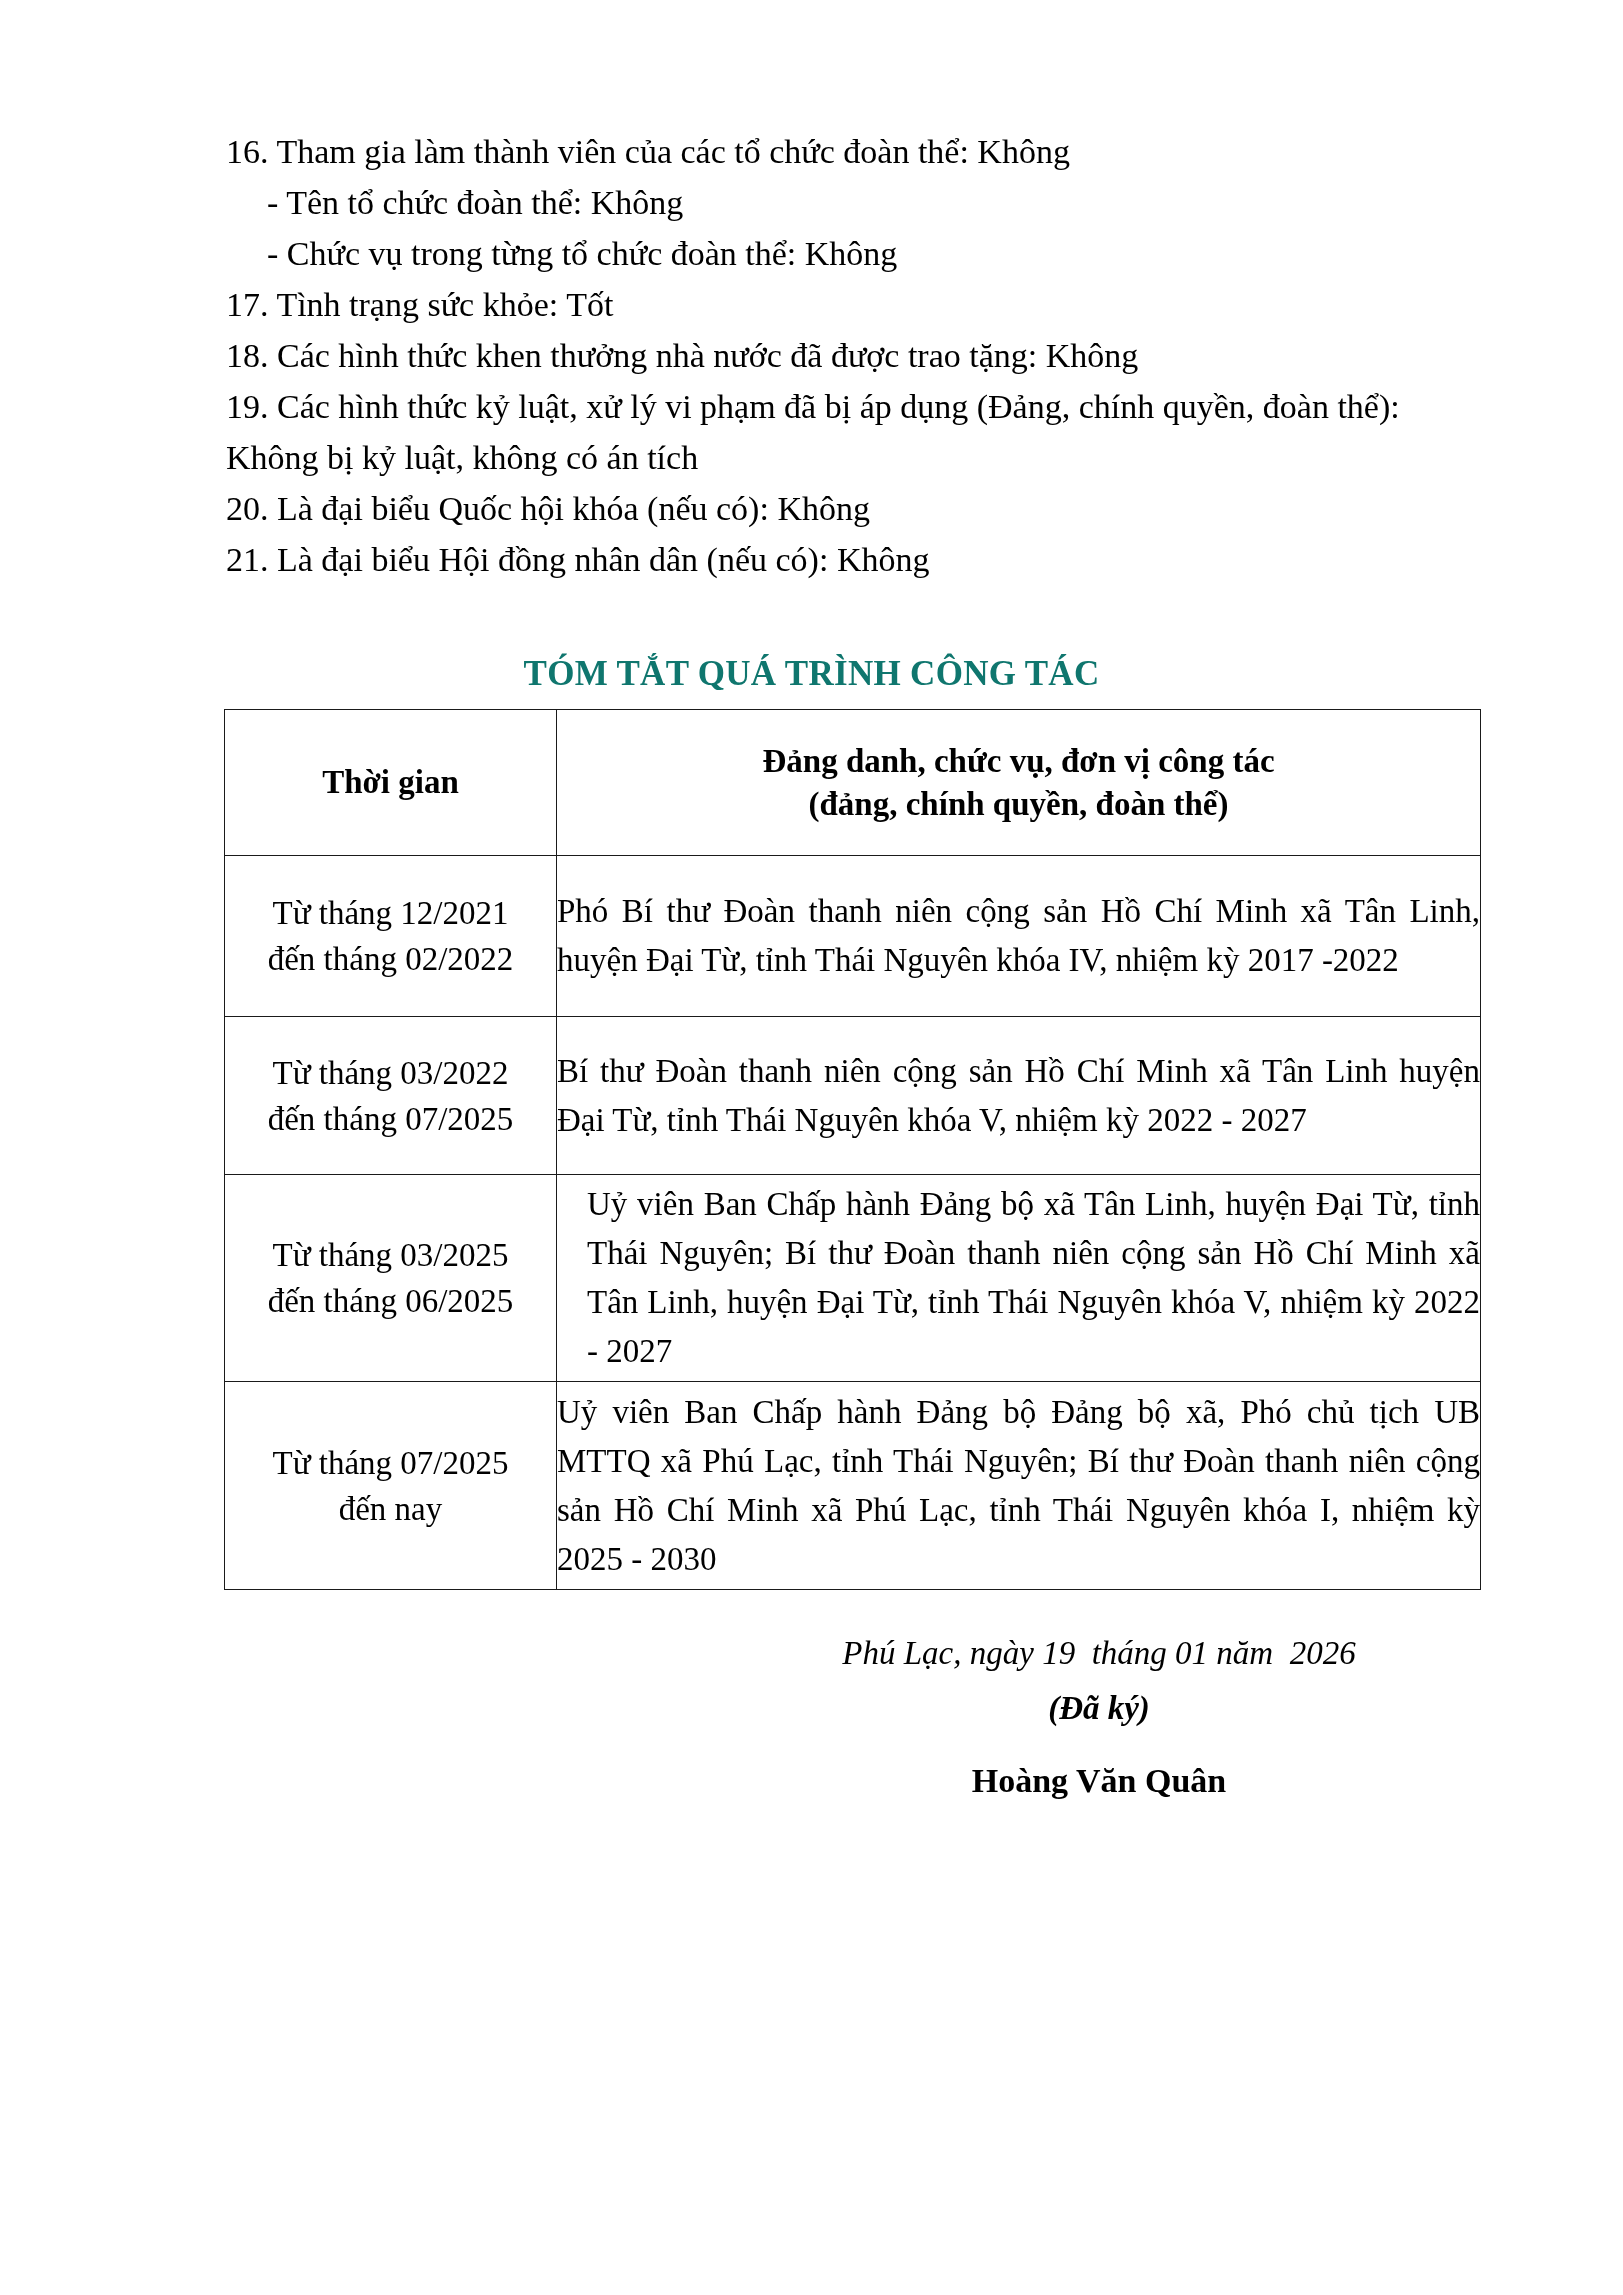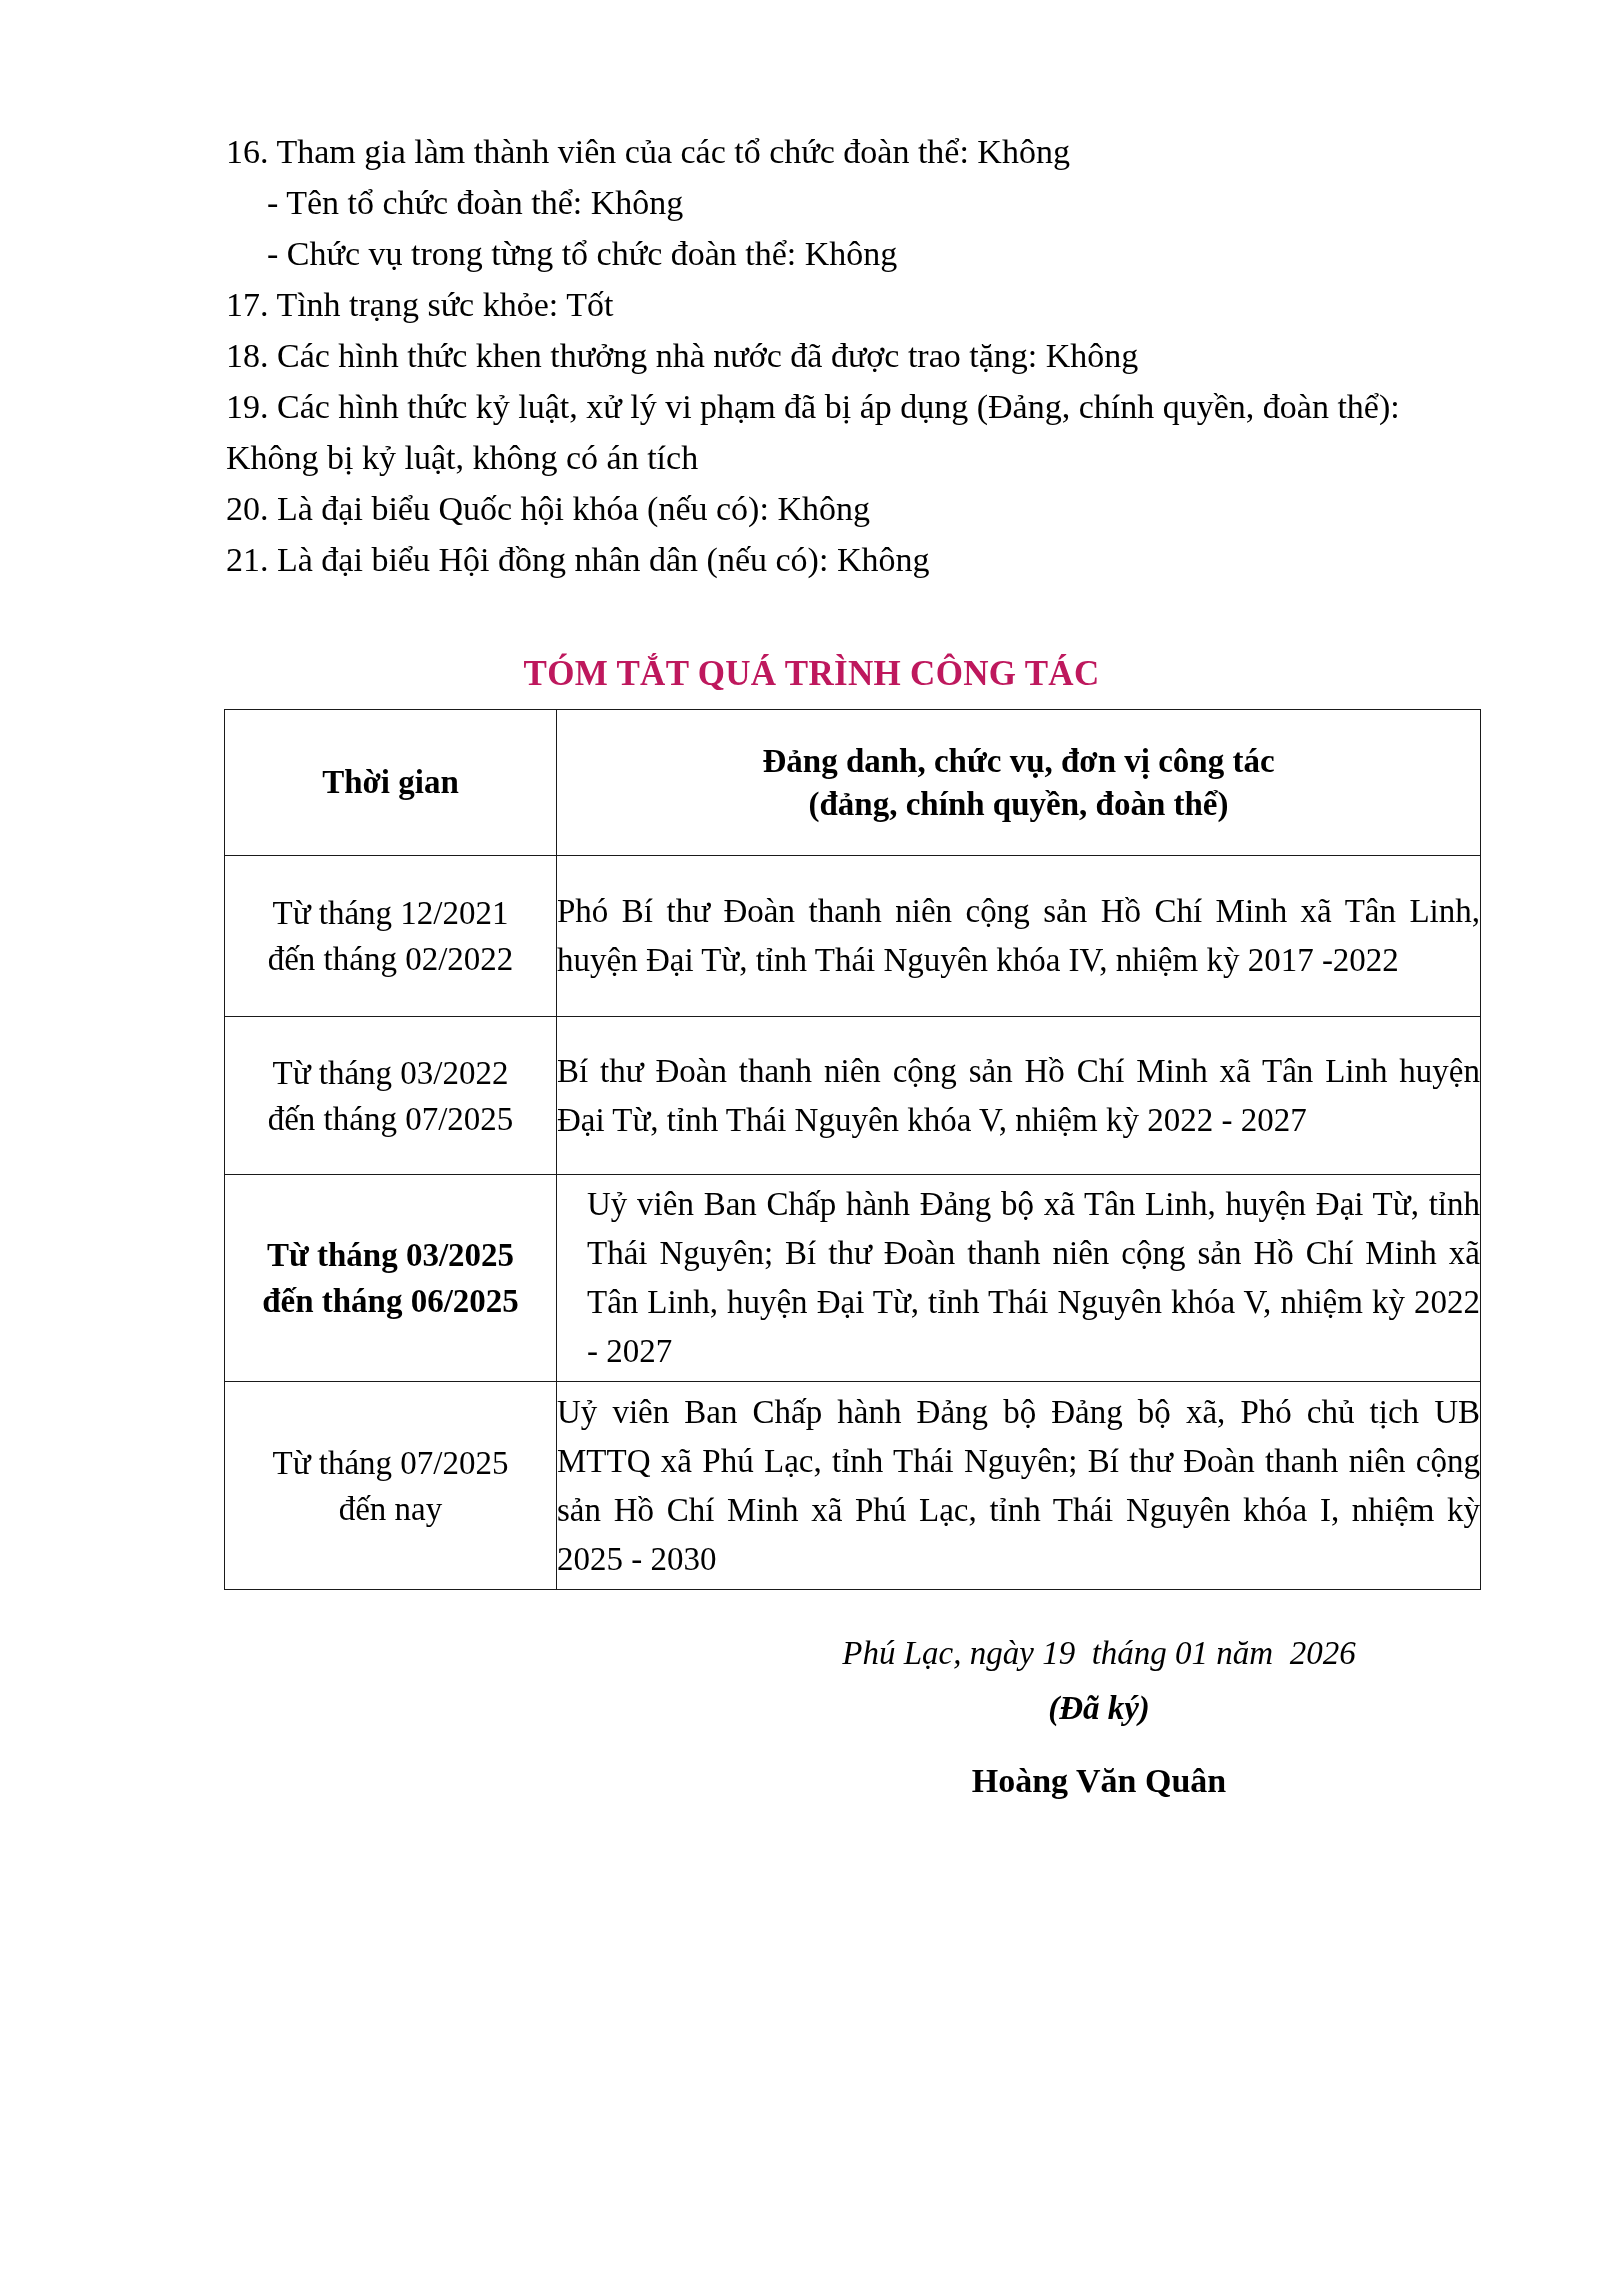--- a/index.html
+++ b/index.html
@@ -135,21 +135,21 @@
     <div class="line">16. Tham gia làm thành viên của các tổ chức đoàn thể: Không</div>
     <div class="line sub">- Tên tổ chức đoàn thể: Không</div>
     <div class="line sub">- Chức vụ trong từng tổ chức đoàn thể: Không</div>
     <div class="line">17. Tình trạng sức khỏe: Tốt</div>
     <div class="line">18. Các hình thức khen thưởng nhà nước đã được trao tặng: Không</div>
     <div class="line wrap">19. Các hình thức kỷ luật, xử lý vi phạm đã bị áp dụng (Đảng, chính quyền, đoàn thể): Không bị kỷ luật, không có án tích</div>
     <div class="line">20. Là đại biểu Quốc hội khóa (nếu có): Không</div>
     <div class="line">21. Là đại biểu Hội đồng nhân dân (nếu có): Không</div>
   </div>
 
-  <div class="doc-heading" style="color: #be185d;">TÓM TẮT QUÁ TRÌNH CÔNG TÁC</div>
+  <div class="doc-heading" style="color: #0f766e;">TÓM TẮT QUÁ TRÌNH CÔNG TÁC</div>
 
   <table class="career-table">
     <colgroup>
       <col class="col-time">
       <col class="col-role">
     </colgroup>
     <tbody>
       <tr>
         <th class="th-cell" style="border-color: rgb(26, 26, 26);">Thời gian</th>
         <th class="th-cell" style="border-color: rgb(26, 26, 26);">
@@ -168,21 +168,21 @@
 
       <tr class="row-h2">
         <td class="td-time" style="border-color: rgb(26, 26, 26);">
           <div>Từ tháng 03/2022</div>
           <div>đến tháng 07/2025</div>
         </td>
         <td class="td-role" style="border-color: rgb(26, 26, 26);"> Bí thư Đoàn thanh niên cộng sản Hồ Chí Minh xã Tân Linh huyện Đại Từ, tỉnh Thái Nguyên khóa V, nhiệm kỳ 2022 - 2027</td>
       </tr>
 
       <tr class="row-h3">
-        <td class="td-time" style="border-color: rgb(26, 26, 26); font-weight: bold;">
+        <td class="td-time" style="border-color: rgb(26, 26, 26);">
           <div>Từ tháng 03/2025</div>
           <div>đến tháng 06/2025</div>
         </td>
         <td class="td-role" style="border-color: rgb(26, 26, 26); padding-left: 30px;"> Uỷ viên Ban Chấp hành Đảng bộ xã Tân Linh, huyện Đại Từ, tỉnh Thái Nguyên; Bí thư Đoàn thanh niên cộng sản Hồ Chí Minh xã Tân Linh, huyện Đại Từ, tỉnh Thái Nguyên khóa V, nhiệm kỳ 2022 - 2027</td>
       </tr>
 
       <tr class="row-h4">
         <td class="td-time" style="border-color: rgb(26, 26, 26);">
           <div>Từ tháng 07/2025</div>
           <div>đến nay</div>

